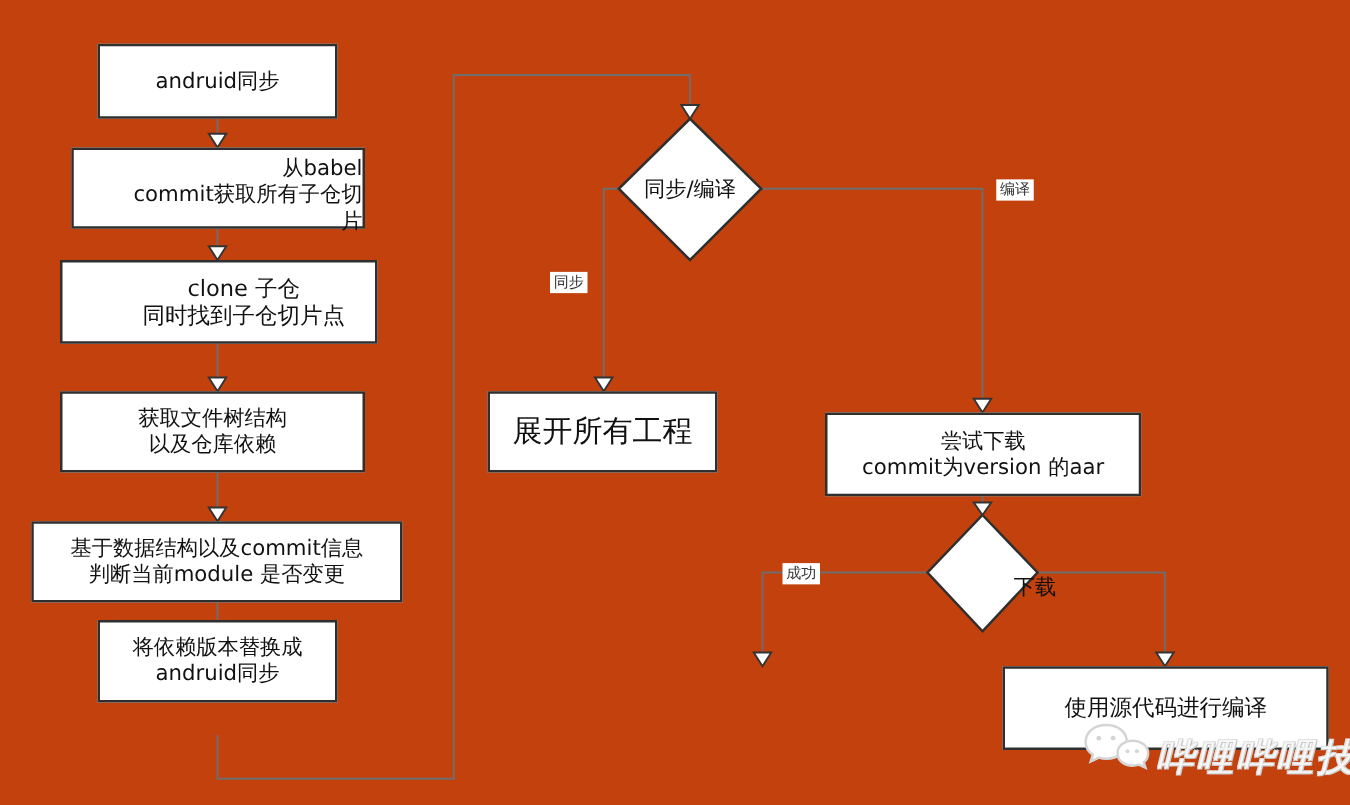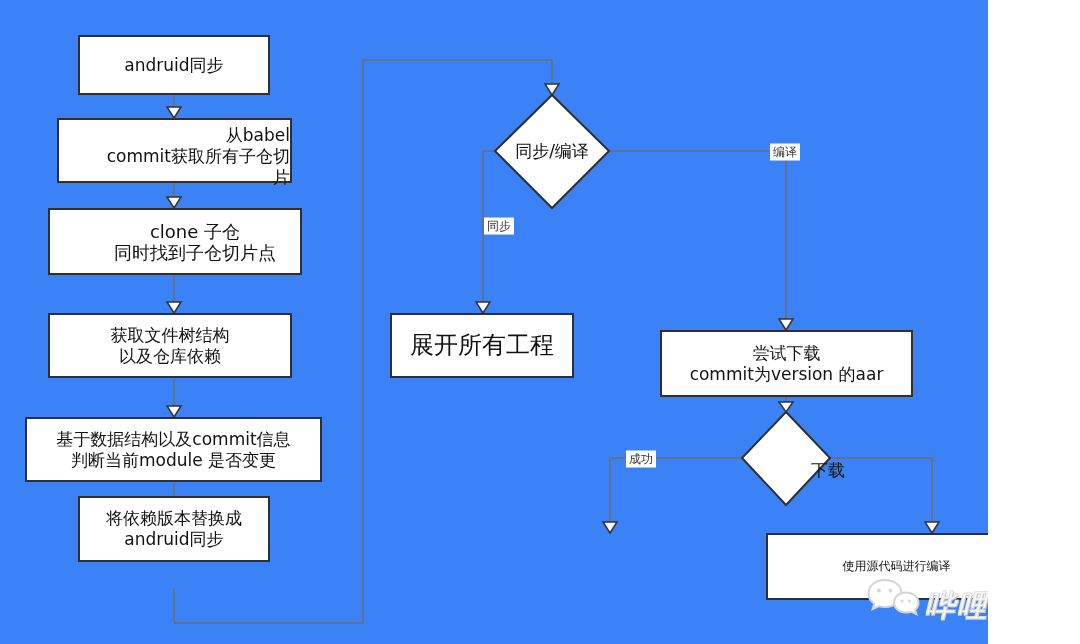--- a/index.html
+++ b/index.html
@@ -1,20 +1,20 @@
 <!DOCTYPE html>
 <html><head>
 <meta charset="utf-8">
 <style>
   html, body { margin: 0; padding: 0; background: #ffffff; }
   .stage {
     position: relative;
-    width: 988px;
+    width: 1080px;
     height: 644px;
-    background: #3b82f6;
+    background: #c2410c;
     font-family: "DejaVu Sans", "Liberation Sans", sans-serif;
     overflow: hidden;
   }
   svg.wires {
     position: absolute;
     left: 0; top: 0;
     width: 1080px; height: 644px;
     z-index: 0;
   }
   .node {
@@ -37,21 +37,21 @@
   #n-babel         { left: 57px;  top: 118px; width: 235px; height: 65px;
                      justify-content: flex-start; padding-top: 5px; overflow: visible; align-items: flex-end; }
   #n-babel .ln     { background: transparent; }
   #n-clone         { left: 48px;  top: 208px; width: 254px; height: 67px; font-size: 18px; padding-left: 40px; }
   #n-tree          { left: 48px;  top: 313px; width: 244px; height: 65px; }
   #n-judge         { left: 25px;  top: 417px; width: 297px; height: 65px; }
   #n-replace       { left: 78px;  top: 496px; width: 192px; height: 66px; }
   #n-expand        { left: 390px; top: 313px; width: 184px; height: 65px; font-size: 24px; }
   #n-try-download  { left: 660px; top: 330px; width: 253px; height: 67px; }
   #n-aar-compile   { left: 522px; top: 533px; width: 176px; height: 64px; font-size: 18px; }
-  #n-source-compile{ left: 766px; top: 533px; width: 261px; height: 67px; font-size: 12px; }
+  #n-source-compile{ left: 802px; top: 533px; width: 261px; height: 67px; font-size: 18px; }
 
   .diamond-label {
     position: absolute;
     transform: translate(-50%, -50%);
     font-size: 17px;
     color: #111111;
     white-space: nowrap;
     z-index: 1;
   }
   #d-sync-label     { left: 552px; top: 151px; }
@@ -60,22 +60,22 @@
   .edge-label {
     position: absolute;
     transform: translate(-50%, -50%);
     background: #ffffff;
     font-size: 12px;
     color: #333333;
     padding: 0 3px;
     white-space: nowrap;
     z-index: 2;
   }
-  #el-sync    { left: 499px; top: 226px; text-align: center; }
-  #el-compile { left: 785px; top: 152px; font-family: Liberation Serif, serif; }
+  #el-sync    { left: 455px; top: 226px; text-align: center; }
+  #el-compile { left: 812px; top: 152px; font-family: Liberation Serif, serif; }
   #el-success { left: 641px; top: 459px; text-align: right; }
 
   .watermark {
     position: absolute;
     left: 864px; top: 576px;
     display: flex;
     align-items: flex-end;
     gap: 3px;
     z-index: 3;
     pointer-events: none;

